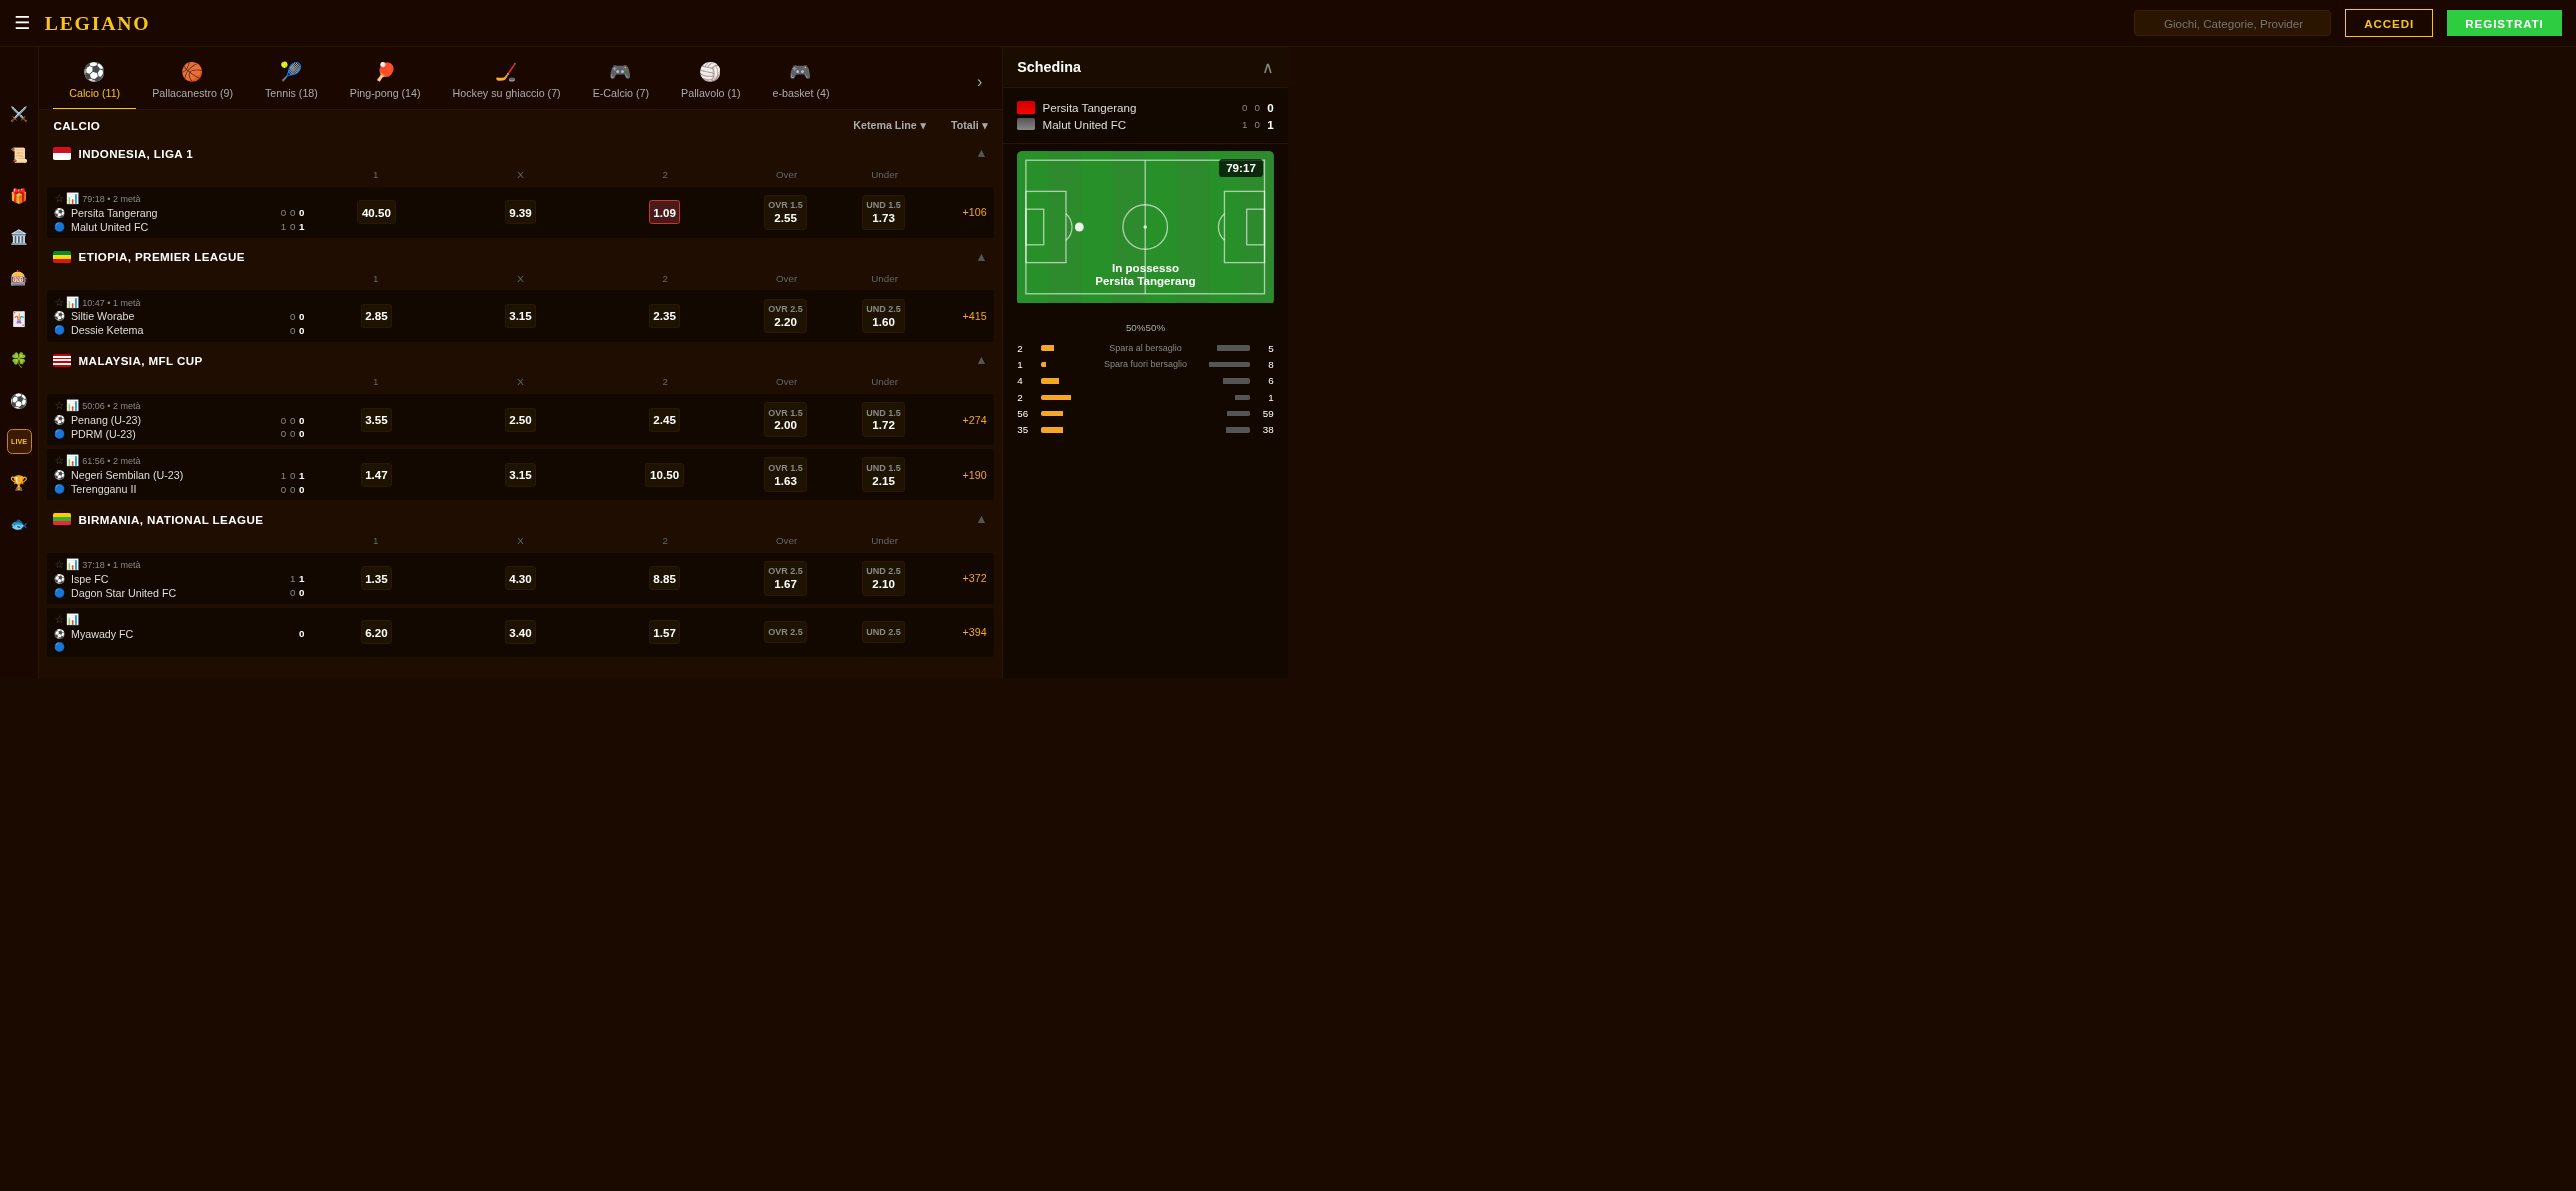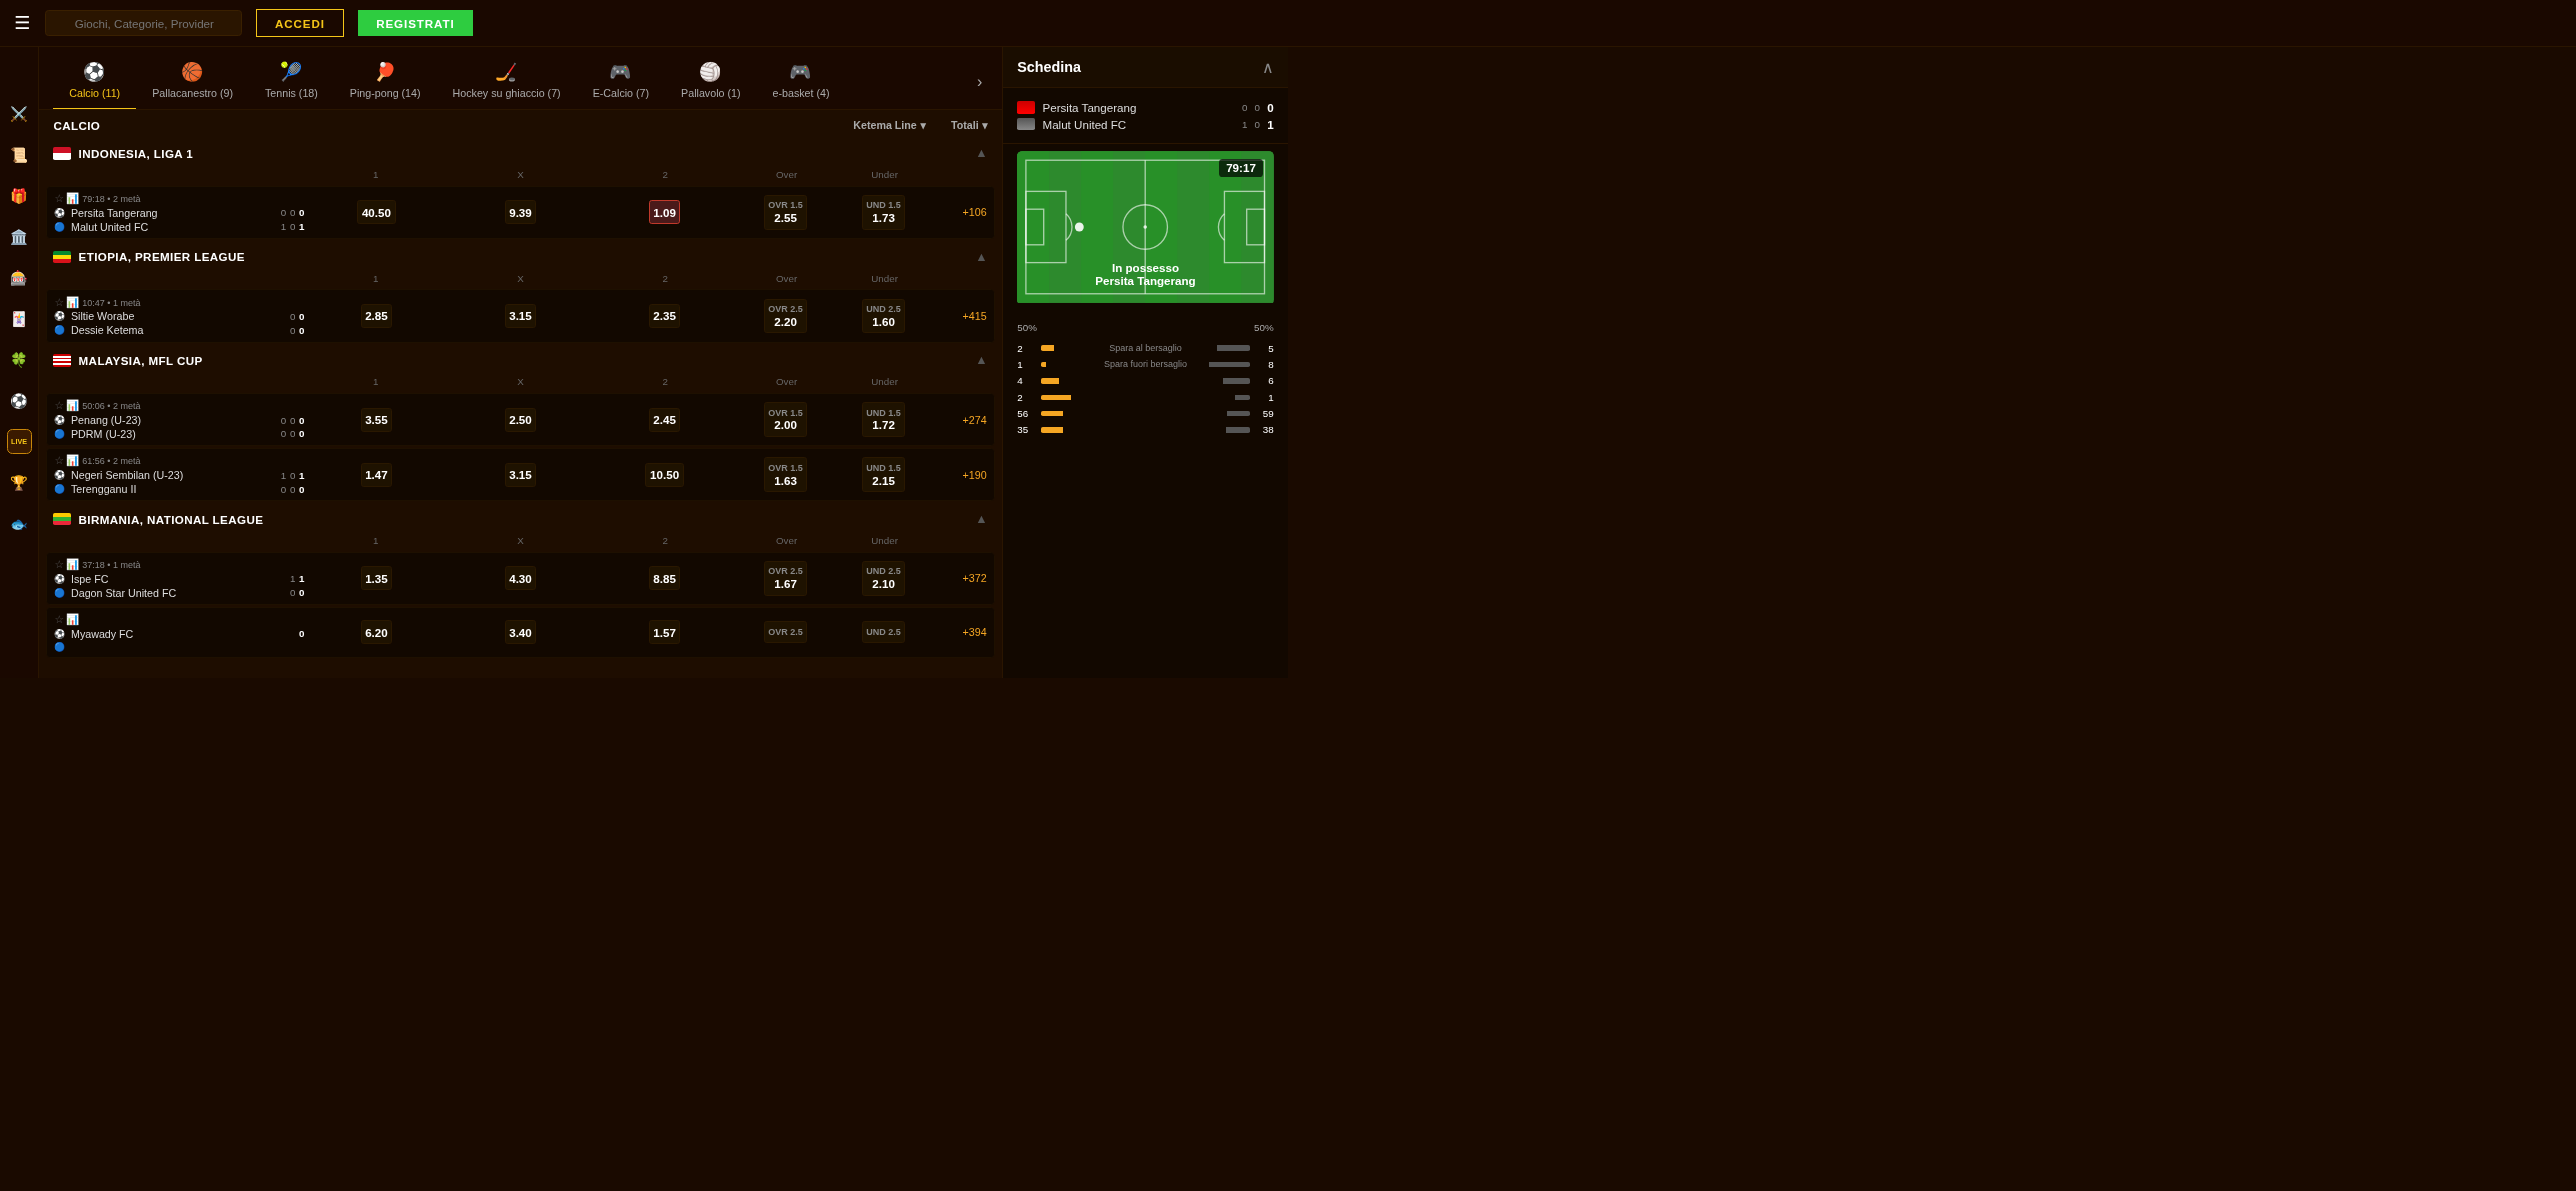--- a/index.html
+++ b/index.html
@@ -348,21 +348,21 @@
     .stat-bar-right {
       height: 5.4px;
       background: #555;
       border-radius: 0 1.8px 1.8px 0;
     }
     .stat-right-val { width: 18px; text-align: right; color: #fff; }
     .stat-label { font-size: 9px; color: #888; text-align: center; width: 107px; }
 
     .pct-row {
       display: flex;
-      justify-content: space-between;
+      justify-content: center;
       font-size: 9.8px;
       color: #aaa;
       margin-bottom: 10px;
     }
 
     
     .schedina-bottom {
       margin-top: auto;
       padding: 10.7px 14.3px;
       border-top: 0.9px solid #2a1500;
@@ -413,20 +413,21 @@
     }
 
     .star-icon { color: #555; font-size: 10.7px; cursor: pointer; }
     .stats-icon { color: #555; font-size: 10.7px; cursor: pointer; }
   </style>
 </head>
 <body>
 
 <div class="top-nav">
   <span class="hamburger">☰</span>
+  <div class="logo">LEGIANO</div>
   <div class="search-wrapper">
     <span class="search-ico">🔍</span>
     <input type="text" class="search-box" placeholder="Giochi, Categorie, Provider" style="">
   </div>
   <button class="btn-accedi">ACCEDI</button>
   <button class="btn-registrati">REGISTRATI</button>
 </div>
 
 <div class="main-wrapper">
 

